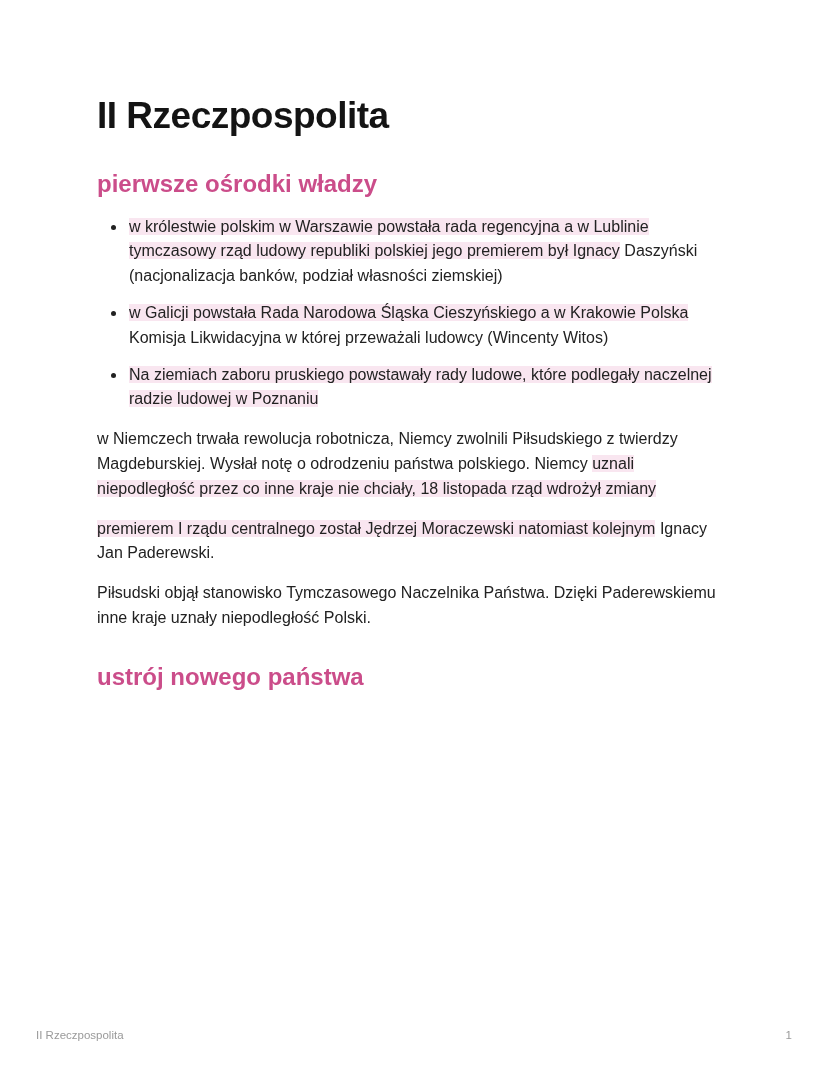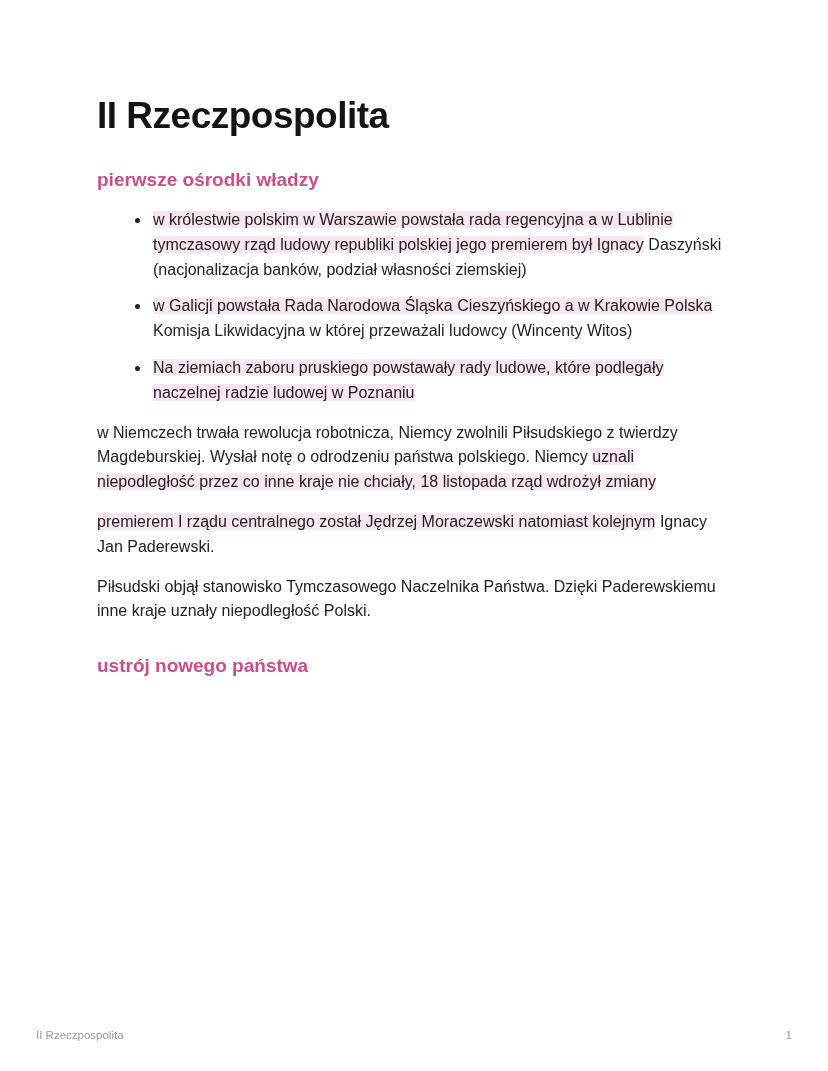--- a/index.html
+++ b/index.html
@@ -30,35 +30,35 @@
   h2.sec-heading {
     margin-top: 36px;
     font-size: 23px;
     line-height: 1.25;
     font-weight: bold;
     color: var(--blue);
   }
 
   h3.sub-heading {
     margin-top: 30px;
-    font-size: 19px;
+    font-size: 24px;
     line-height: 1.3;
     font-weight: bold;
     color: var(--pink);
   }
 
   p.body-text, ul.bullet-list {
     margin-top: 15px;
     font-size: 16px;
     line-height: 1.55;
     color: #222222;
   }
 
   ul.bullet-list { padding-left: 30px; list-style: disc outside; }
-  ul.bullet-list li { margin-top: 12px; padding-left: 2px; margin-left: 24px; }
+  ul.bullet-list li { margin-top: 12px; padding-left: 2px; }
   ul.bullet-list li:first-child { margin-top: 0; }
 
   .hl {
     background: var(--hl);
     box-decoration-break: clone;
     -webkit-box-decoration-break: clone;
   }
 
   .page-footer {
     position: absolute;

